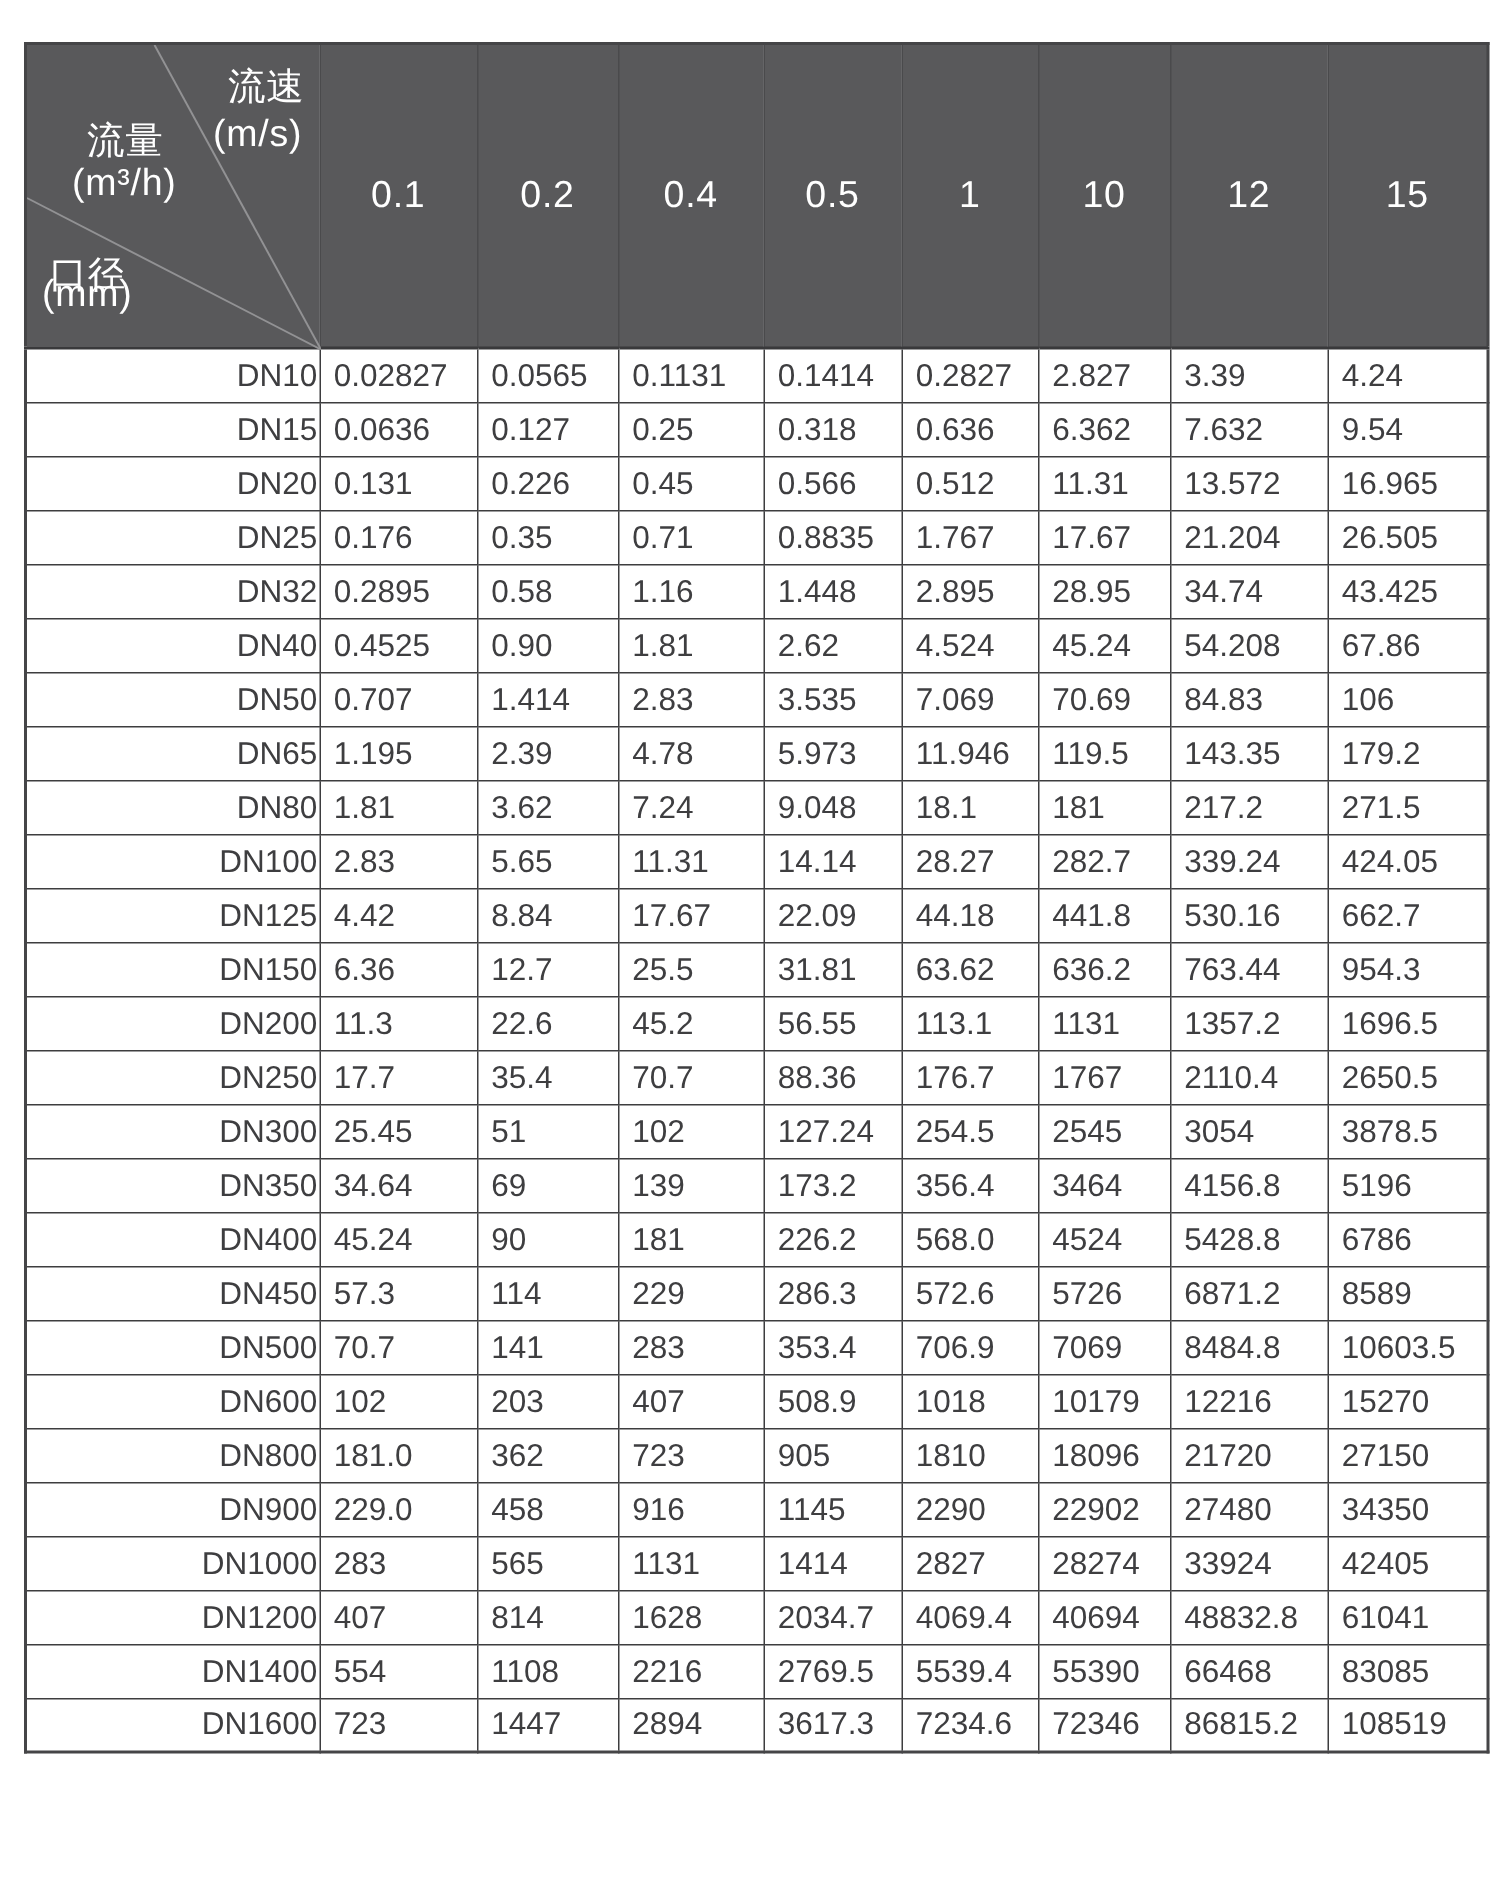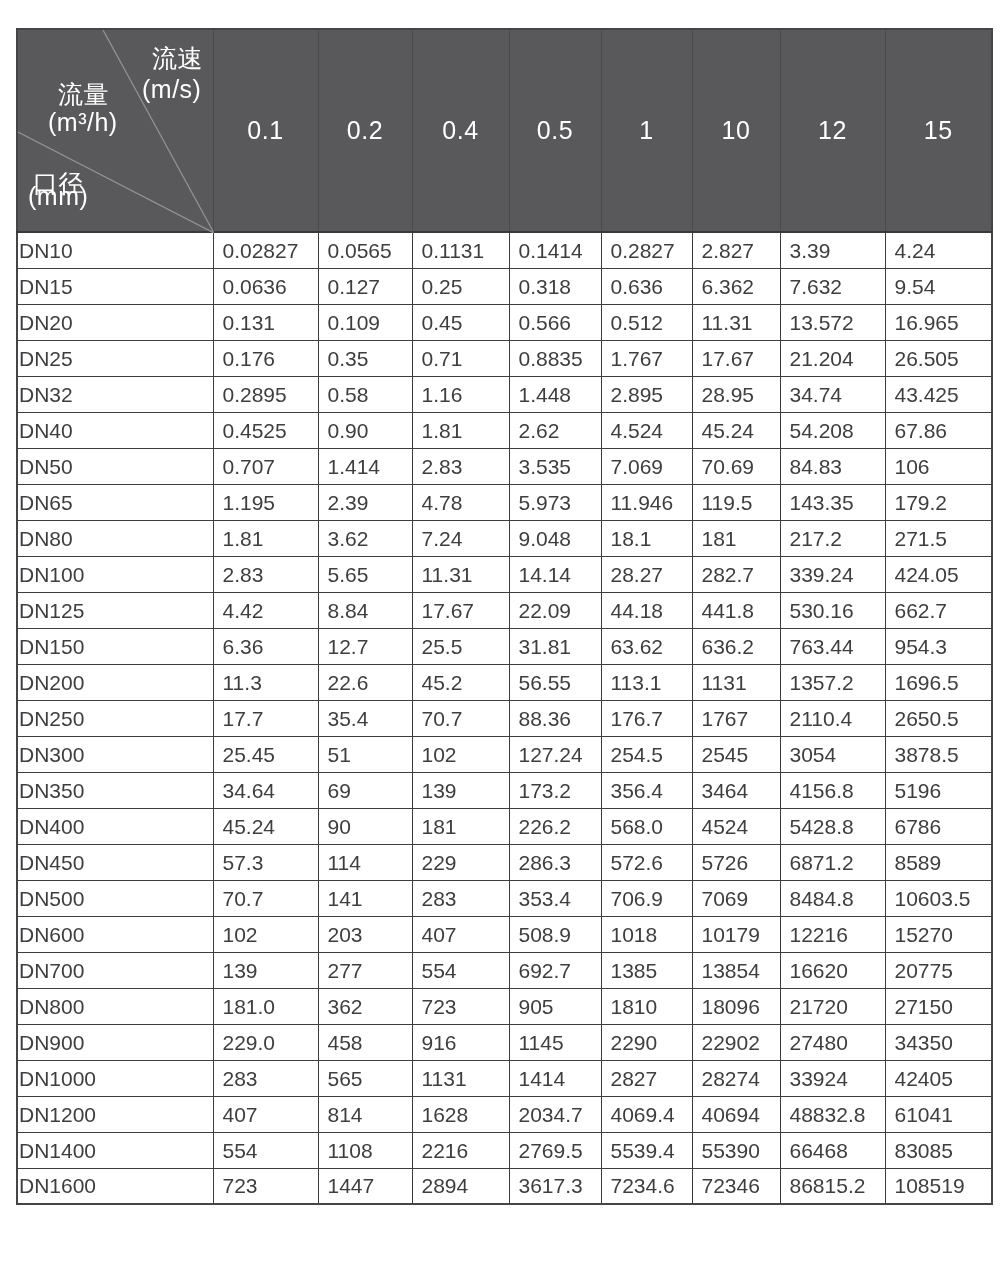--- a/index.html
+++ b/index.html
@@ -38,21 +38,21 @@
   .lbl-flow-unit     { left:30px;  top:79px; }
   .lbl-diameter      { left:15px;  top:140px; }
   .lbl-diameter-unit { left:10px;  top:153px;text-align:center; }
 
   tbody td {
     border:1px solid #3d3d3f; background:#ffffff;
     height:36px; box-sizing:border-box;
     font-size:21px; color:#3e3e40; line-height:1;
     vertical-align:middle; overflow:hidden;
   }
-  td.dn-cell { text-align:left; }
+  td.dn-cell { text-align:right; }
   td.value-cell { text-align:left; padding-left:9px; }
 </style>
 </head>
 <body>
 
 <div class="page">
   <table class="flow-table">
     <colgroup>
       <col class="c-label">
         <col class="c-v0">
@@ -109,21 +109,21 @@
           <td class="value-cell">0.25</td>
           <td class="value-cell">0.318</td>
           <td class="value-cell">0.636</td>
           <td class="value-cell">6.362</td>
           <td class="value-cell">7.632</td>
           <td class="value-cell">9.54</td>
         </tr>
         <tr>
           <td class="dn-cell">DN20</td>
           <td class="value-cell">0.131</td>
-          <td class="value-cell">0.109</td>
+          <td class="value-cell">0.226</td>
           <td class="value-cell">0.45</td>
           <td class="value-cell">0.566</td>
           <td class="value-cell">0.512</td>
           <td class="value-cell">11.31</td>
           <td class="value-cell">13.572</td>
           <td class="value-cell">16.965</td>
         </tr>
         <tr>
           <td class="dn-cell">DN25</td>
           <td class="value-cell">0.176</td>
@@ -305,31 +305,20 @@
           <td class="value-cell">102</td>
           <td class="value-cell">203</td>
           <td class="value-cell">407</td>
           <td class="value-cell">508.9</td>
           <td class="value-cell">1018</td>
           <td class="value-cell">10179</td>
           <td class="value-cell">12216</td>
           <td class="value-cell">15270</td>
         </tr>
         <tr>
-          <td class="dn-cell">DN700</td>
-          <td class="value-cell">139</td>
-          <td class="value-cell">277</td>
-          <td class="value-cell">554</td>
-          <td class="value-cell">692.7</td>
-          <td class="value-cell">1385</td>
-          <td class="value-cell">13854</td>
-          <td class="value-cell">16620</td>
-          <td class="value-cell">20775</td>
-        </tr>
-        <tr>
           <td class="dn-cell">DN800</td>
           <td class="value-cell">181.0</td>
           <td class="value-cell">362</td>
           <td class="value-cell">723</td>
           <td class="value-cell">905</td>
           <td class="value-cell">1810</td>
           <td class="value-cell">18096</td>
           <td class="value-cell">21720</td>
           <td class="value-cell">27150</td>
         </tr>

